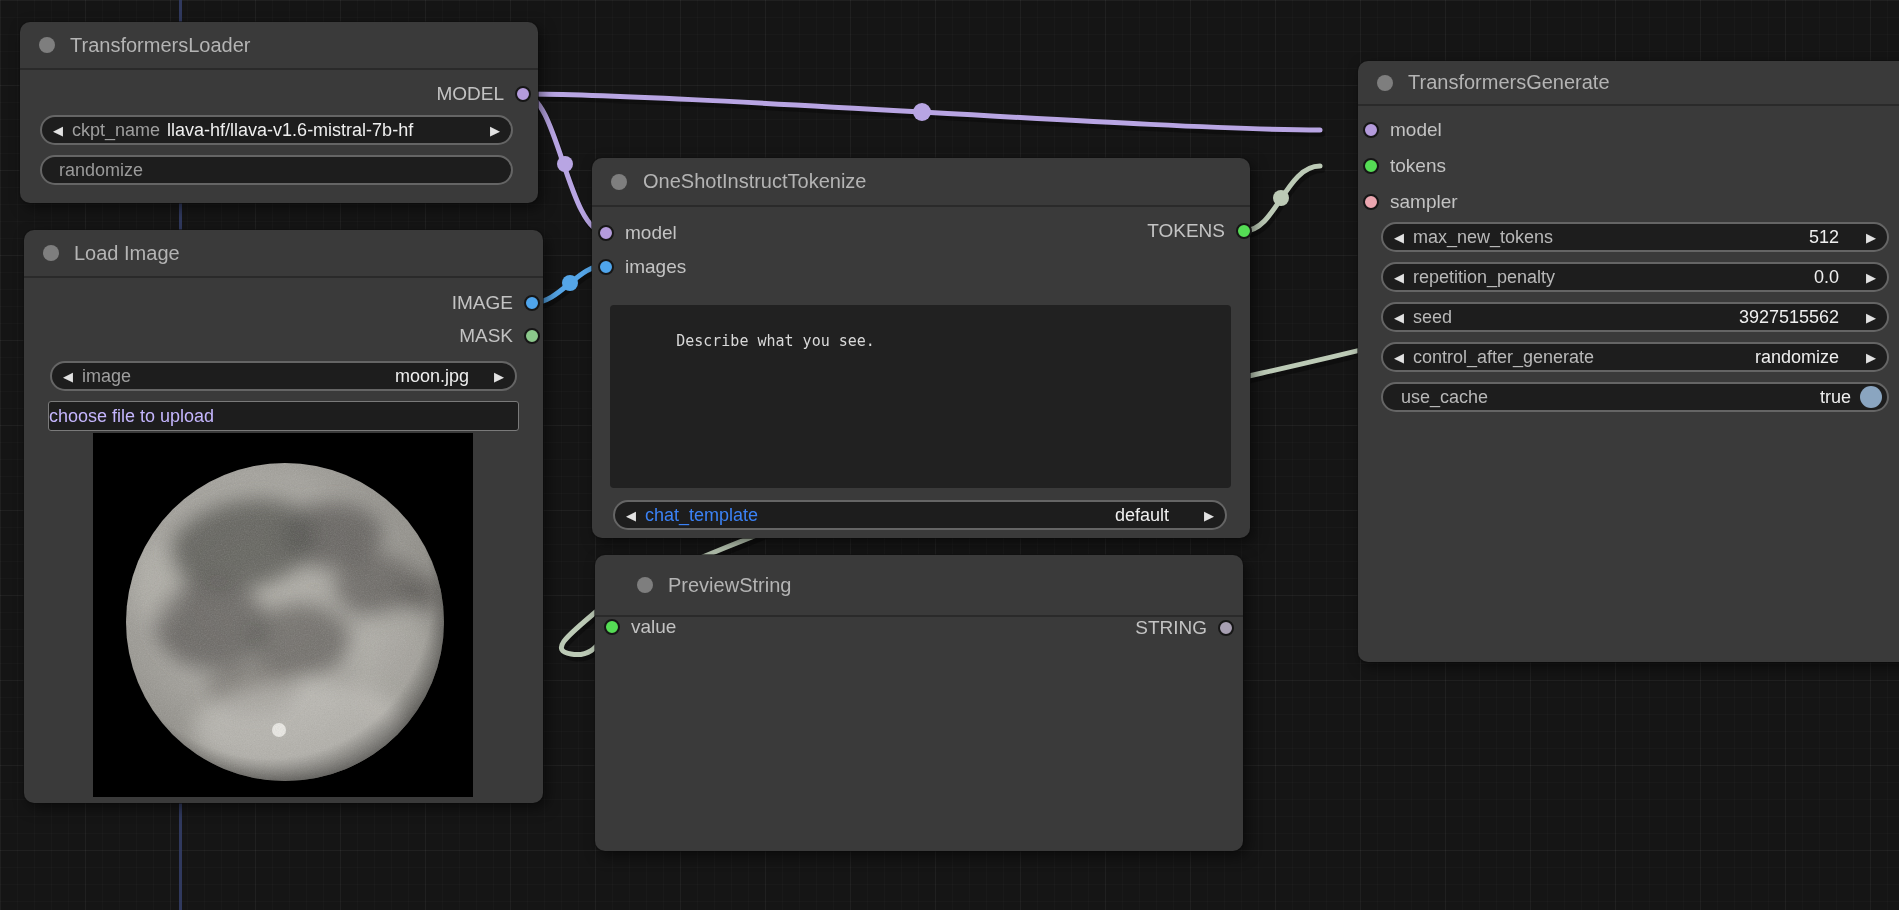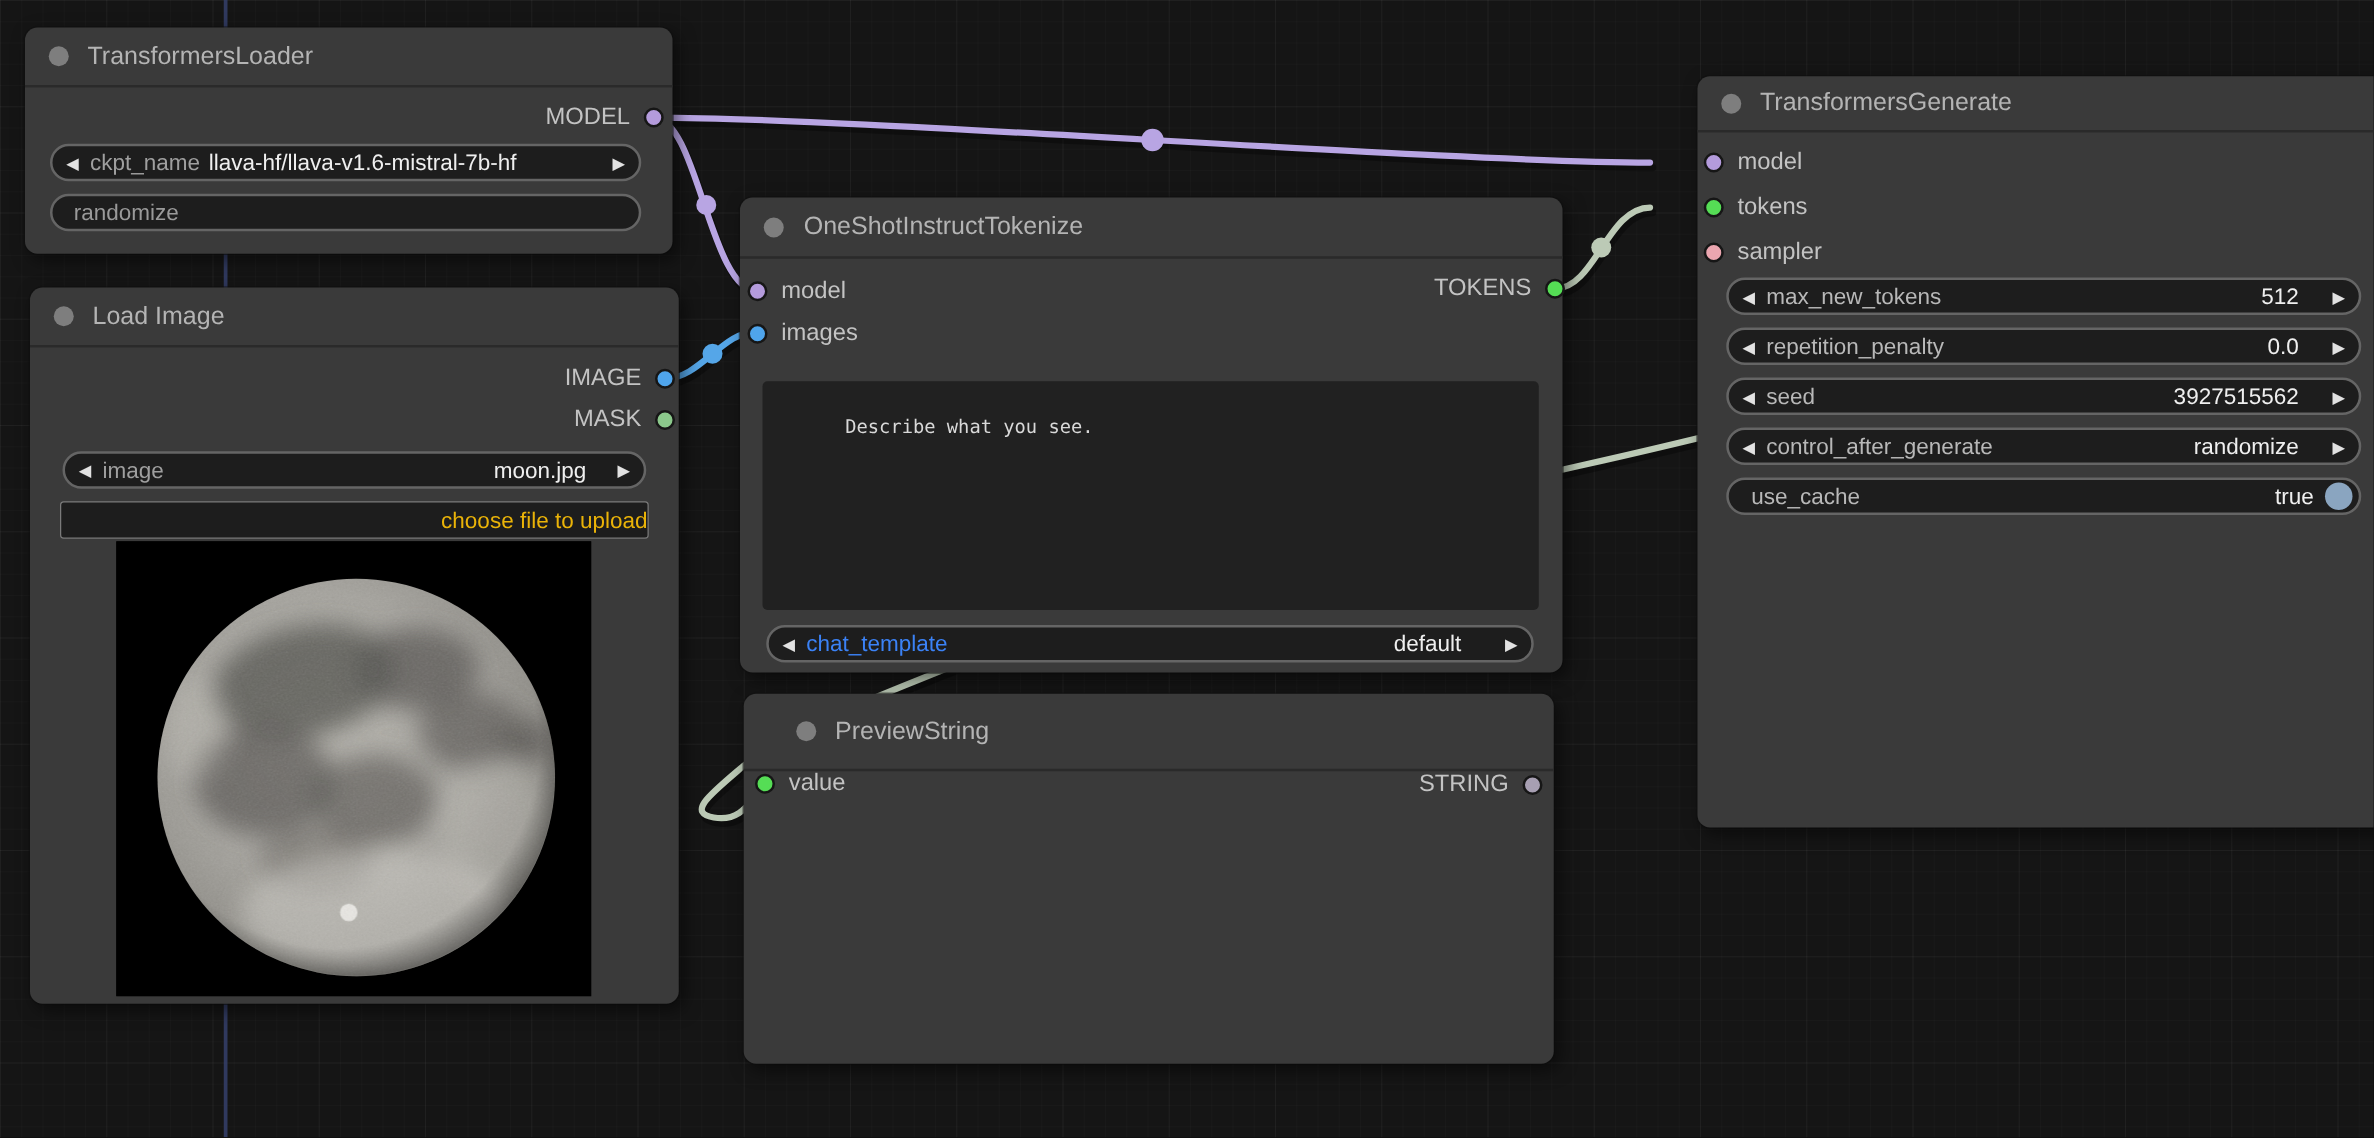--- a/index.html
+++ b/index.html
@@ -34,21 +34,21 @@
     gap:9px;padding:0 11px;font-size:18px;white-space:nowrap;
   }
   .wlabel{color:#b8b8b8;}
   .wvalue{color:#efefef;}
   .spacer{flex:1 1 auto;}
   .arw{color:#e2e2e2;font-size:13px;line-height:1;flex:0 0 auto;}
   .textfield{justify-content:flex-start;padding-left:17px;}
   .textfield .wlabel{color:#9a9a9a;}
   .btn{
     position:absolute;box-sizing:border-box;background:#1d1d1d;border:1px solid #7a7a7a;
-    border-radius:3px;color:#eab308;font-size:18px;display:flex;align-items:center;justify-content:flex-end;
+    border-radius:3px;color:#c4b5fd;font-size:18px;display:flex;align-items:center;justify-content:flex-start;
   }
   .ta{
     position:absolute;box-sizing:border-box;background:#212121;border-radius:4px;
     color:#d9d9d9;font-family:"DejaVu Sans Mono",monospace;font-size:15px;
     padding:9px 12px;white-space:pre-wrap;
   }
   .imgbox{position:absolute;background:#000;}
   .toggle{width:22px;height:22px;border-radius:50%;flex:0 0 auto;}
 </style>
 </head>

